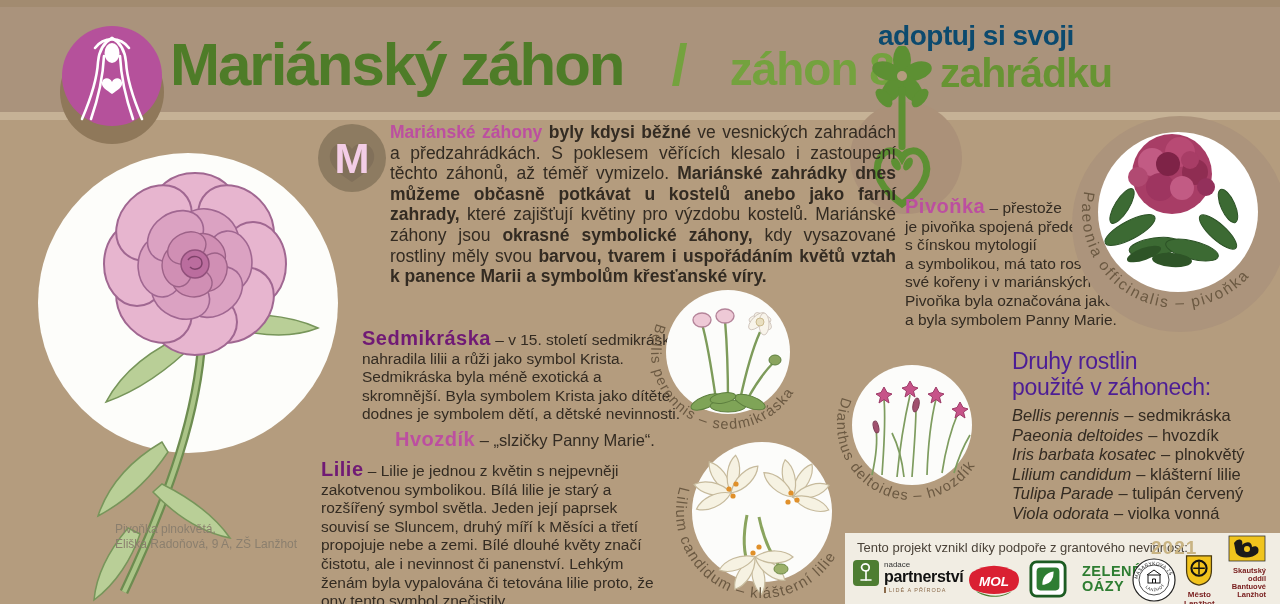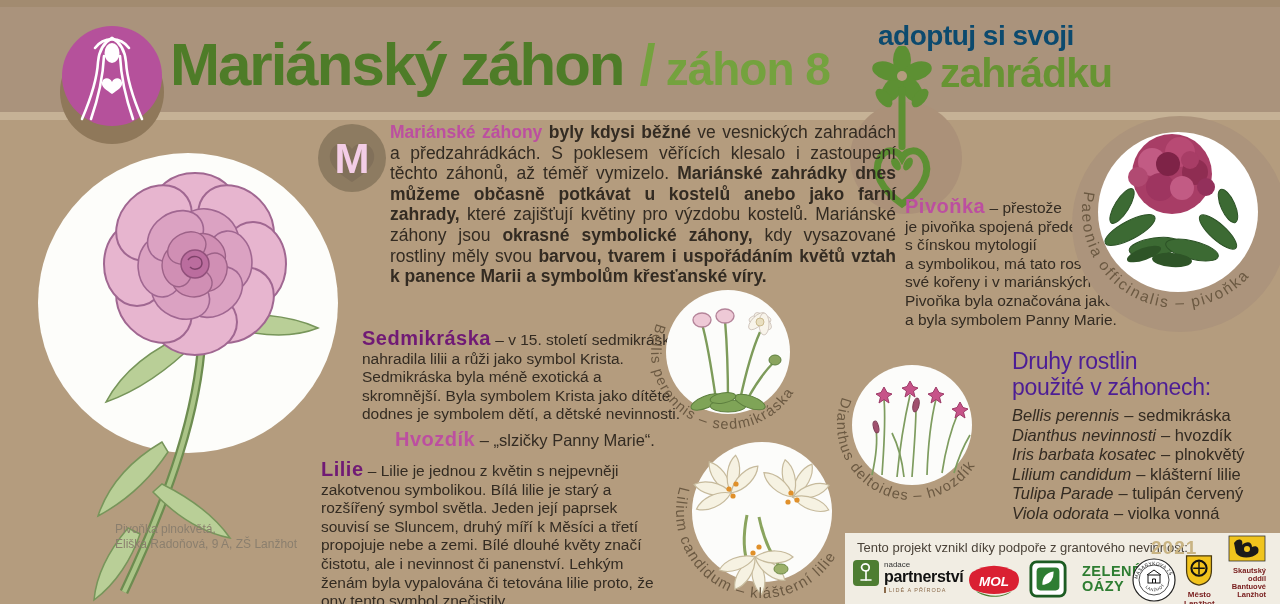--- a/index.html
+++ b/index.html
@@ -4,21 +4,21 @@
 <style>
   html,body{margin:0;padding:0;background:#777;}
   .poster{position:relative;width:1280px;height:604px;overflow:hidden;
     background:#b49c7e;font-family:"Liberation Sans",sans-serif;color:#332b22;}
   .abs{position:absolute;}
   
   .band{left:0;top:0;width:1280px;height:112px;background:#aa937c;}
   .band-top{left:0;top:0;width:1280px;height:7px;background:#a28b70;}
   .band-strip{left:0;top:112px;width:1280px;height:8px;background:#c6b296;}
   .mary-shadow{left:60px;top:40px;width:104px;height:104px;border-radius:50%;background:#8f785a;}
-  .title-row{left:170px;top:30px;display:flex;align-items:baseline;white-space:nowrap;}
+  .title-row{left:170px;top:30px;display:flex;align-items:baseline;white-space:nowrap;gap:32px;}
   .title-main{font-size:60px;font-weight:800;letter-spacing:-2px;color:#4e7c28;}
   .title-sep{font-size:58px;font-weight:800;color:#74a23e;margin:0 10px 0 16px;}
   .title-sub{font-size:46px;font-weight:800;letter-spacing:-1px;color:#74a23e;}
   .adopt1{left:878px;top:20px;font-size:28px;font-weight:800;color:#0c4a6e;letter-spacing:-0.5px;}
   .adopt2{left:940px;top:50px;font-size:41px;font-weight:800;color:#679433;letter-spacing:-1px;}
   .adopt-circle{left:850px;top:102px;width:112px;height:112px;border-radius:50%;background:#ab9179;}
   
   .left-caption{left:115px;top:522px;font-size:12px;line-height:15px;color:#8b7f6e;}
   
   .dropcap-wrap{left:318px;top:124px;width:68px;height:68px;}
@@ -312,21 +312,21 @@
       <circle cx="146" cy="85" r="9" fill="#93305b"></circle>
     </g>
     <path id="arc-paeonia" d="M25.3,85.2 A96,96 0 1 0 193.7,50.9" fill="none"></path>
     <text class="circle-label" style="font-size:15.5px;letter-spacing:2px;"><textPath href="#arc-paeonia" startOffset="4">Paeonia officinalis – pivoňka</textPath></text>
   </svg>
 
   <h2 class="abs plants-h">Druhy rostlin
 použité v záhonech:</h2>
   <div class="abs plants-list">
     <div><span class="lat">Bellis perennis</span><span class="cz">– sedmikráska</span></div>
-    <div><span class="lat">Dianthus nevinnosti</span><span class="cz">– hvozdík</span></div>
+    <div><span class="lat">Paeonia deltoides</span><span class="cz">– hvozdík</span></div>
     <div><span class="lat">Iris barbata kosatec</span><span class="cz">– plnokvětý</span></div>
     <div><span class="lat">Lilium candidum</span><span class="cz">– klášterní lilie</span></div>
     <div><span class="lat">Tulipa Parade</span><span class="cz">– tulipán červený</span></div>
     <div><span class="lat">Viola odorata</span><span class="cz">– violka vonná</span></div>
   </div>
 
   <div class="abs footer">
     <div class="footer-text">Tento projekt vznikl díky podpoře z grantového nevinnost:</div>
     <div class="footer-year">2021</div>
 

